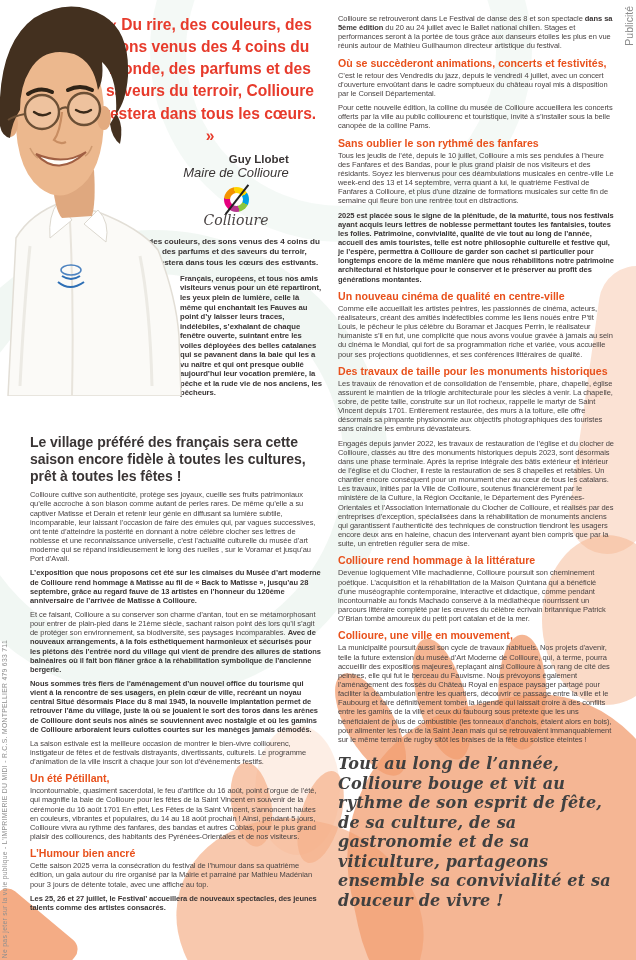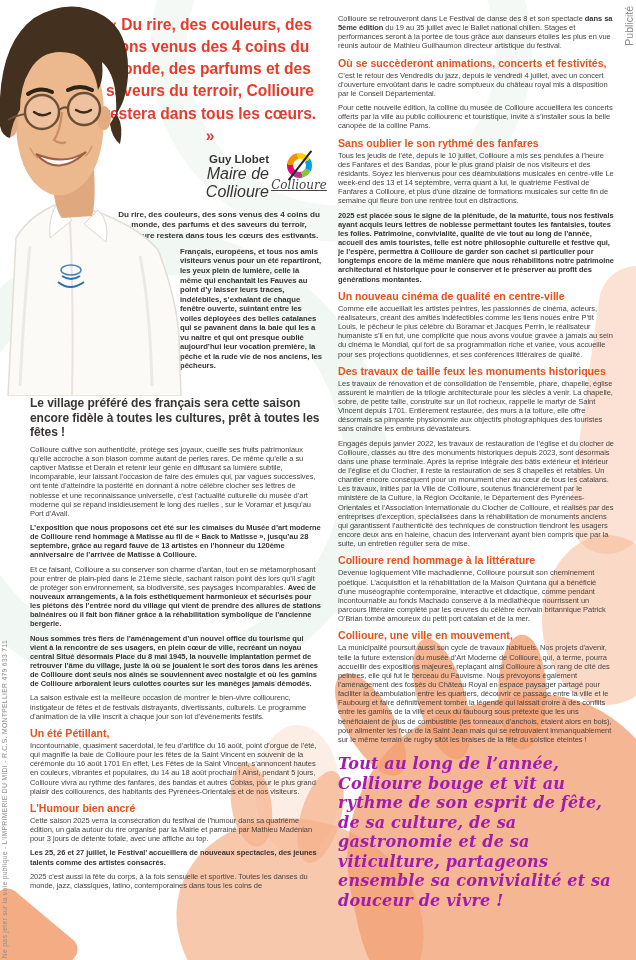--- a/index.html
+++ b/index.html
@@ -39,40 +39,40 @@
   .col-left{width:292px;flex:none;}
   .col-right{flex:1;padding-top:6px;}
   p{margin:0 0 5px 0;font-size:7.5px;line-height:1.22;letter-spacing:-0.05px;}
   .b{font-weight:bold;color:#3a3535;}
   h3{margin:7px 0 1.5px 0;font-size:10.6px;line-height:1.1;color:#e8511c;font-weight:bold;}
   
   .photo-region{position:relative;min-height:382px;}
   .portrait{position:absolute;left:-30px;top:-8px;width:190px;height:390px;}
   .quote{margin:6px 0 6px 68px;text-align:center;font-weight:bold;font-size:15.6px;
          line-height:1.42;color:#e73b2c;}
-  .byline{display:flex;justify-content:flex-end;align-items:flex-start;gap:7px;margin-left:120px;}
+  .byline{display:flex;justify-content:flex-end;align-items:center;gap:7px;margin-left:120px;flex-direction:column;}
   .byline-text{text-align:right;}
   .author{display:block;font-size:11.5px;font-weight:bold;color:#3a3535;}
-  .role{display:block;font-size:16px;font-style:italic;color:#3a3535;}
+  .role{display:block;font-size:13px;font-style:italic;color:#3a3535;}
   .logo{display:flex;flex-direction:column;align-items:center;width:46px;}
   .logo-ring{position:relative;width:25px;height:25px;border-radius:50%;
      background:conic-gradient(from 210deg,#e6007e 0 18%,#f39200 18% 38%,#ffd500 38% 58%,
                 #00a0e3 58% 74%,#8bc53f 74% 88%,#b5378d 88% 100%);}
   .logo-ring::before{content:"";position:absolute;inset:6px;background:#fff;border-radius:50%;}
   .logo-ring::after{content:"";position:absolute;left:12px;top:-6px;width:2px;height:37px;
      background:#222;transform:rotate(38deg);}
-  .logo-label{font-size:12px;font-style:italic;color:#4a4444;font-family:"DejaVu Serif",serif;text-decoration:underline;}
+  .logo-label{font-size:14px;font-style:italic;color:#4a4444;font-family:"DejaVu Serif",serif;}
   .intro1{margin:9px 0 4px 86px;text-align:center;font-weight:bold;color:#3a3535;
           font-size:8.1px;line-height:1.28;}
   .intro2{margin:6px 0 0 150px;text-align:left;font-weight:bold;color:#3a3535;
           font-size:7.7px;line-height:1.24;}
-  .lead{font-weight:bold;color:#3a3535;font-size:12px;}
+  .lead{font-weight:bold;color:#3a3535;font-size:14px;margin-top:36px;}
   
   .closing{font-family:"DejaVu Serif",serif;font-style:italic;font-weight:bold;
-           font-size:16px;line-height:1.22;color:#a21caf;margin-top:10px;letter-spacing:0.2px;}
+           font-size:16px;line-height:1.22;color:#404040;margin-top:10px;letter-spacing:0.2px;}
 </style>
 </head>
 <body>
 
 <div class="page">
 
   <div class="deco wm-ring1"></div>
   <div class="deco wm-ring2"></div>
   <div class="deco blob-right-strip"></div>
   <div class="deco blob-mid-right"></div>
@@ -164,44 +164,43 @@
       <p>La saison estivale est la meilleure occasion de montrer le bien-vivre colliourenc, instigateur de fêtes et de festivals distrayants, divertissants, culturels. Le programme d’animation de la ville inscrit à chaque jour son lot d’événements festifs.</p>
 
       <h3>Un été Pétillant,</h3>
       <p>Incontournable, quasiment sacerdotal, le feu d’artifice du 16 août, point d’orgue de l’été, qui magnifie la baie de Collioure pour les fêtes de la Saint Vincent en souvenir de la cérémonie du 16 août 1701 En effet, Les Fêtes de la Saint Vincent, s’annoncent hautes en couleurs, vibrantes et populaires, du 14 au 18 août prochain ! Ainsi, pendant 5 jours, Collioure vivra au rythme des fanfares, des bandas et autres Coblas, pour le plus grand plaisir des colliourencs, des habitants des Pyrénées-Orientales et de nos visiteurs.</p>
 
       <h3>L’Humour bien ancré</h3>
       <p>Cette saison 2025 verra la consécration du festival de l’humour dans sa quatrième édition, un gala autour du rire organisé par la Mairie et parrainé par Mathieu Madénian pour 3 jours de détente totale, avec une affiche au top.</p>
 
       <p class="b">Les 25, 26 et 27 juillet, le Festival’ accueillera de nouveaux spectacles, des jeunes talents comme des artistes consacrés.</p>
 
-      <p>2025 c’est aussi la fête du corps, à la fois sensuelle et sportive. Toutes les danses du monde, jazz, classiques, latino, contemporaines dans tous les coins de</p>
     </div>
 
     <div class="col-right">
 
       <p>
         <span>Collioure se retrouveront dans Le Festival de danse des 8 et son spectacle</span>
         <span class="b">dans sa 5ème édition</span>
-        <span>du 19 au 35 juillet avec le Ballet national chilien. Stages et performances seront à la portée de tous grâce aux danseurs étoiles les plus en vue réunis autour de Mathieu Guilhaumon directeur artistique du festival.</span>
+        <span>du 20 au 24 juillet avec le Ballet national chilien. Stages et performances seront à la portée de tous grâce aux danseurs étoiles les plus en vue réunis autour de Mathieu Guilhaumon directeur artistique du festival.</span>
       </p>
 
       <h3>Où se succèderont animations, concerts et festivités,</h3>
       <p>C’est le retour des Vendredis du jazz, depuis le vendredi 4 juillet, avec un concert d’ouverture envoûtant dans le cadre somptueux du château royal mis à disposition par le Conseil Départemental.</p>
       <p>Pour cette nouvelle édition, la colline du musée de Collioure accueillera les concerts offerts par la ville au public colliourenc et touristique, invité à s’installer sous la belle canopée de la colline Pams.</p>
 
       <h3>Sans oublier le son rythmé des fanfares</h3>
       <p>Tous les jeudis de l’été, depuis le 10 juillet, Collioure a mis ses pendules à l’heure des Fanfares et des Bandas, pour le plus grand plaisir de nos visiteurs et des résidants. Soyez les bienvenus pour ces déambulations musicales en centre-ville Le week-end des 13 et 14 septembre, verra quant à lui, le quatrième Festival de Fanfares à Collioure, et plus d’une dizaine de formations musicales sur cette fin de semaine qui fleure bon une rentrée tout en distractions.</p>
 
       <p class="b">2025 est placée sous le signe de la plénitude, de la maturité, tous nos festivals ayant acquis leurs lettres de noblesse permettant toutes les fantaisies, toutes les folies. Patrimoine, convivialité, qualité de vie tout au long de l’année, accueil des amis touristes, telle est notre philosophie culturelle et festive qui, je l’espère, permettra à Collioure de garder son cachet si particulier pour longtemps encore de la même manière que nous réhabilitons notre patrimoine architectural et historique pour le conserver et le préserver au profit des générations montantes.</p>
 
       <h3>Un nouveau cinéma de qualité en centre-ville</h3>
       <p>Comme elle accueillait les artistes peintres, les passionnés de cinéma, acteurs, réalisateurs, créant des amitiés indéfectibles comme les liens noués entre P’tit Louis, le pêcheur le plus célèbre du Boramar et Jacques Perrin, le réalisateur humaniste s’il en fut, une complicité que nous avons voulue gravée à jamais au sein du cinéma le Mondial, qui fort de sa programmation riche et variée, vous accueille pour ses projections quotidiennes, et ses conférences littéraires de qualité.</p>
 
-      <h3>Des travaux de taille feux les monuments historiques</h3>
+      <h3>Des travaux de taille pour les monuments historiques</h3>
       <p>Les travaux de rénovation et de consolidation de l’ensemble, phare, chapelle, église assurent le maintien de la trilogie architecturale pour les siècles à venir. La chapelle, sobre, de petite taille, construite sur un îlot rocheux, rappelle le martyr de Saint Vincent depuis 1701. Entièrement restaurée, des murs à la toiture, elle offre désormais sa pimpante physionomie aux objectifs photographiques des touristes sans craindre les embruns dévastateurs.</p>
 
       <p>Engagés depuis janvier 2022, les travaux de restauration de l’église et du clocher de Collioure, classés au titre des monuments historiques depuis 2023, sont désormais dans une phase terminale. Après la reprise intégrale des bâtis extérieur et intérieur de l’église et du Clocher, il reste la restauration de ses 8 chapelles et retables. Un chantier encore conséquent pour un monument cher au cœur de tous les catalans. Les travaux, initiés par la Ville de Collioure, soutenus financièrement par le ministère de la Culture, la Région Occitanie, le Département des Pyrénées-Orientales et l’Association Internationale du Clocher de Collioure, et réalisés par des entreprises d’exception, spécialisées dans la réhabilitation de monuments anciens qui garantissent l’authenticité des techniques de construction tiendront les usagers encore deux ans en haleine, chacun des intervenant ayant bien compris que par la suite, un entretien régulier sera de mise.</p>
 
       <h3>Collioure rend hommage à la littérature</h3>
       <p>Devenue logiquement Ville machadienne, Collioure poursuit son cheminement poétique. L’acquisition et la réhabilitation de la Maison Quintana qui a bénéficié d’une muséographie contemporaine, interactive et didactique, comme pendant incontournable au fonds Machado conservé à la médiathèque nourrissent un parcours littéraire complété par les œuvres du célèbre écrivain britannique Patrick O’Brian tombé amoureux du petit port catalan et de la mer.</p>
 
       <h3>Collioure, une ville en mouvement,</h3>
       <p>La municipalité poursuit aussi son cycle de travaux habituels. Nos projets d’avenir, telle la future extension du musée d’Art Moderne de Collioure, qui, à terme, pourra accueillir des expositions majeures, replaçant ainsi Collioure à son rang de cité des peintres, elle qui fut le berceau du Fauvisme. Nous prévoyons également l’aménagement des fossés du Château Royal en espace paysager partagé pour faciliter la déambulation entre les quartiers, découvrir ce passage entre la ville et le Faubourg et faire définitivement tomber la légende qui laissait croire à des conflits entre les gamins de la ville et ceux du faubourg sous prétexte que les uns bénéficiaient de plus de combustible (les tonneaux d’anchois, étaient alors en bois), pour alimenter les feux de la Saint Jean mais qui se retrouvaient immanquablement sur le même terrain de rugby sitôt les braises de la fête du solstice éteintes !</p>
 

